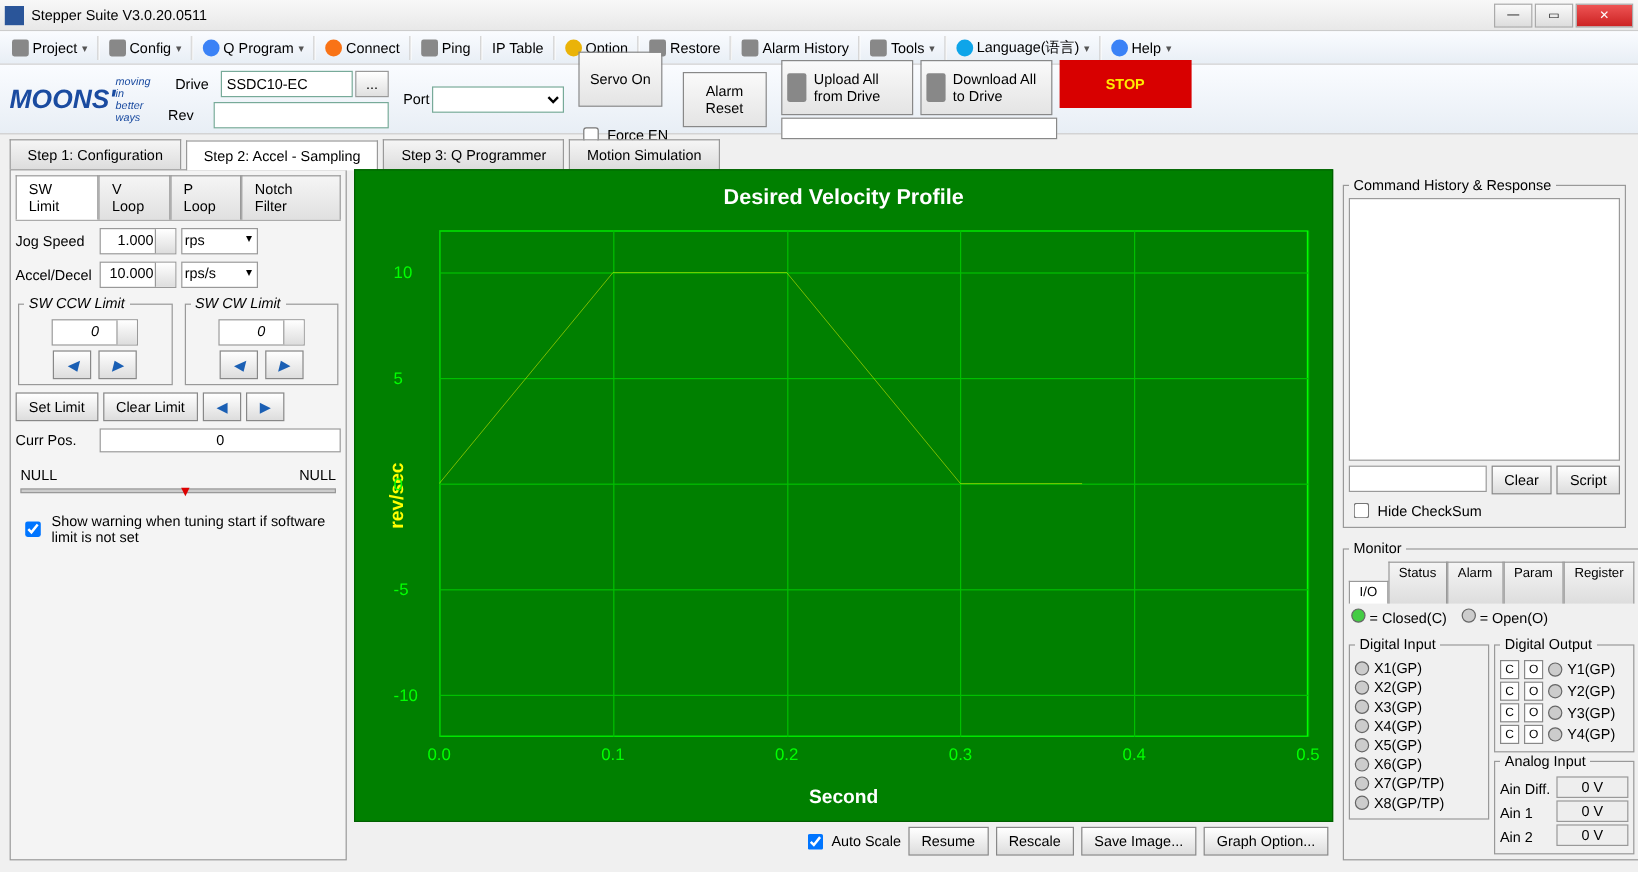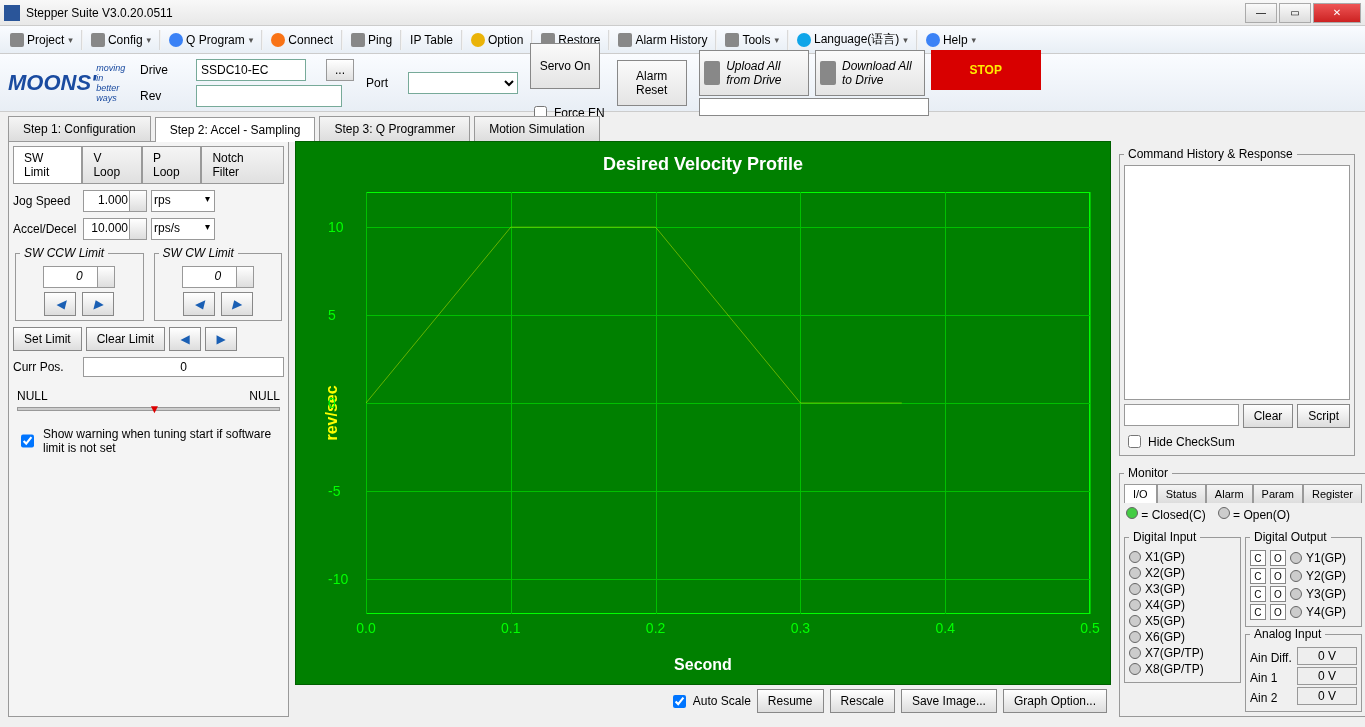--- a/index.html
+++ b/index.html
@@ -19,26 +19,26 @@
 .micon { width: 14px; height: 14px; display: inline-block; }
 .dropdown-arrow::after { content: "▾"; font-size: 9px; margin-left: 1px; color: #555; }
 .sep { width: 2px; height: 20px; background: linear-gradient(to right,#ccc,#fff); }
 
 
 .secondbar { height: 58px; background: linear-gradient(#fafcff,#e8eef5); border-bottom: 1px solid #ccc; display: flex; align-items: center; padding: 4px 8px; gap: 12px; }
 .logo { width: 120px; display: flex; flex-direction: row; align-items: center; justify-content: center; }
 .logo-main { color: #1a4ba0; font-weight: bold; font-size: 22px; font-style: italic; }
 .logo-sub { color: #1a4ba0; font-size: 9px; font-style: italic; }
 .dr-block { display: flex; flex-direction: column; gap: 4px; }
-.dr-row { display: flex; align-items: center; gap: 20px; }
+.dr-row { display: flex; align-items: center; gap: 2px; justify-content: flex-end; }
 .dr-label { width: 36px; }
 input.txt, select.sel { border: 1px solid #7a9; background: #fff; padding: 2px 4px; height: 22px; }
 .ellipsis-btn { width: 28px; height: 22px; border: 1px solid #999; background: linear-gradient(#fff,#e0e0e0); cursor: pointer; }
 .big-btn { width: 70px; height: 46px; border: 1px solid #888; background: linear-gradient(#fafafa,#e4e4e4); display: flex; align-items: center; justify-content: center; text-align: center; cursor: pointer; padding: 2px; }
-.upload-btn { width: 110px; height: 46px; border: 1px solid #888; background: linear-gradient(#fafafa,#e4e4e4); display: flex; align-items: center; gap: 6px; padding: 4px; cursor: pointer; font-style: italic; }
+.upload-btn { width: 110px; height: 46px; border: 1px solid #888; background: linear-gradient(#fafafa,#e4e4e4); display: flex; align-items: center; gap: 6px; padding: 4px; cursor: pointer; }
 .stop-btn { width: 110px; height: 40px; background: #d80000; color: #ffeb00; font-weight: bold; font-size: 18px; display: flex; align-items: center; justify-content: center; cursor: pointer; }
 .progress { width: 230px; height: 18px; border: 1px solid #888; background: #fff; }
 .forceen { display: flex; align-items: center; gap: 4px; margin-top: 4px; }
 
 
 .steptabs { display: flex; padding: 4px 8px 0 8px; gap: 4px; }
 .steptab { padding: 5px 14px; border: 1px solid #999; background: linear-gradient(#f5f5f5,#ddd); border-bottom: none; cursor: pointer; }
 .steptab.active { background: #fff; position: relative; top: 1px; }
 .mainbody { display: flex; padding: 0 8px 8px 8px; gap: 6px; height: 584px; }
 
@@ -85,21 +85,21 @@
 .chart-footer label { display: flex; align-items: center; gap: 4px; }
 
 
 .rightpanel { width: 240px; display: flex; flex-direction: column; gap: 4px; }
 fieldset.cmd { flex: 1; display: flex; flex-direction: column; }
 .cmd-log { flex: 1; background: #fff; border: 1px solid #999; }
 .cmd-input { width: 100%; height: 22px; border: 1px solid #999; background: #fff; }
 .cmd-btns { display: flex; gap: 4px; margin-top: 4px; }
 .monitor-tabs { display: flex; }
 .monitor-tab { padding: 3px 8px; border: 1px solid #999; border-bottom: none; background: linear-gradient(#f5f5f5,#ddd); cursor: pointer; font-size: 11px; }
-.monitor-tab.active { background: #fff; }
+.monitor-tab.active { background: #fff; margin-top: 16px; }
 .led { width: 12px; height: 12px; border-radius: 50%; display: inline-block; border: 1px solid #666; }
 .led.green { background: #4c4; }
 .led.grey { background: #ccc; }
 .io-cols { display: flex; gap: 4px; margin-top: 4px; }
 .io-col fieldset { margin: 0; }
 .io-row { display: flex; align-items: center; gap: 4px; margin: 2px 0; font-size: 11px; }
 .co-btn { width: 16px; height: 16px; border: 1px solid #888; background: #fff; font-size: 10px; display: flex; align-items: center; justify-content: center; cursor: pointer; }
 .ain-row { display: flex; justify-content: space-between; align-items: flex-end; margin: 2px 0; font-size: 11px; }
 .ain-val { width: 60px; border: 1px solid #999; background: #eee; text-align: center; padding: 1px; }
 

